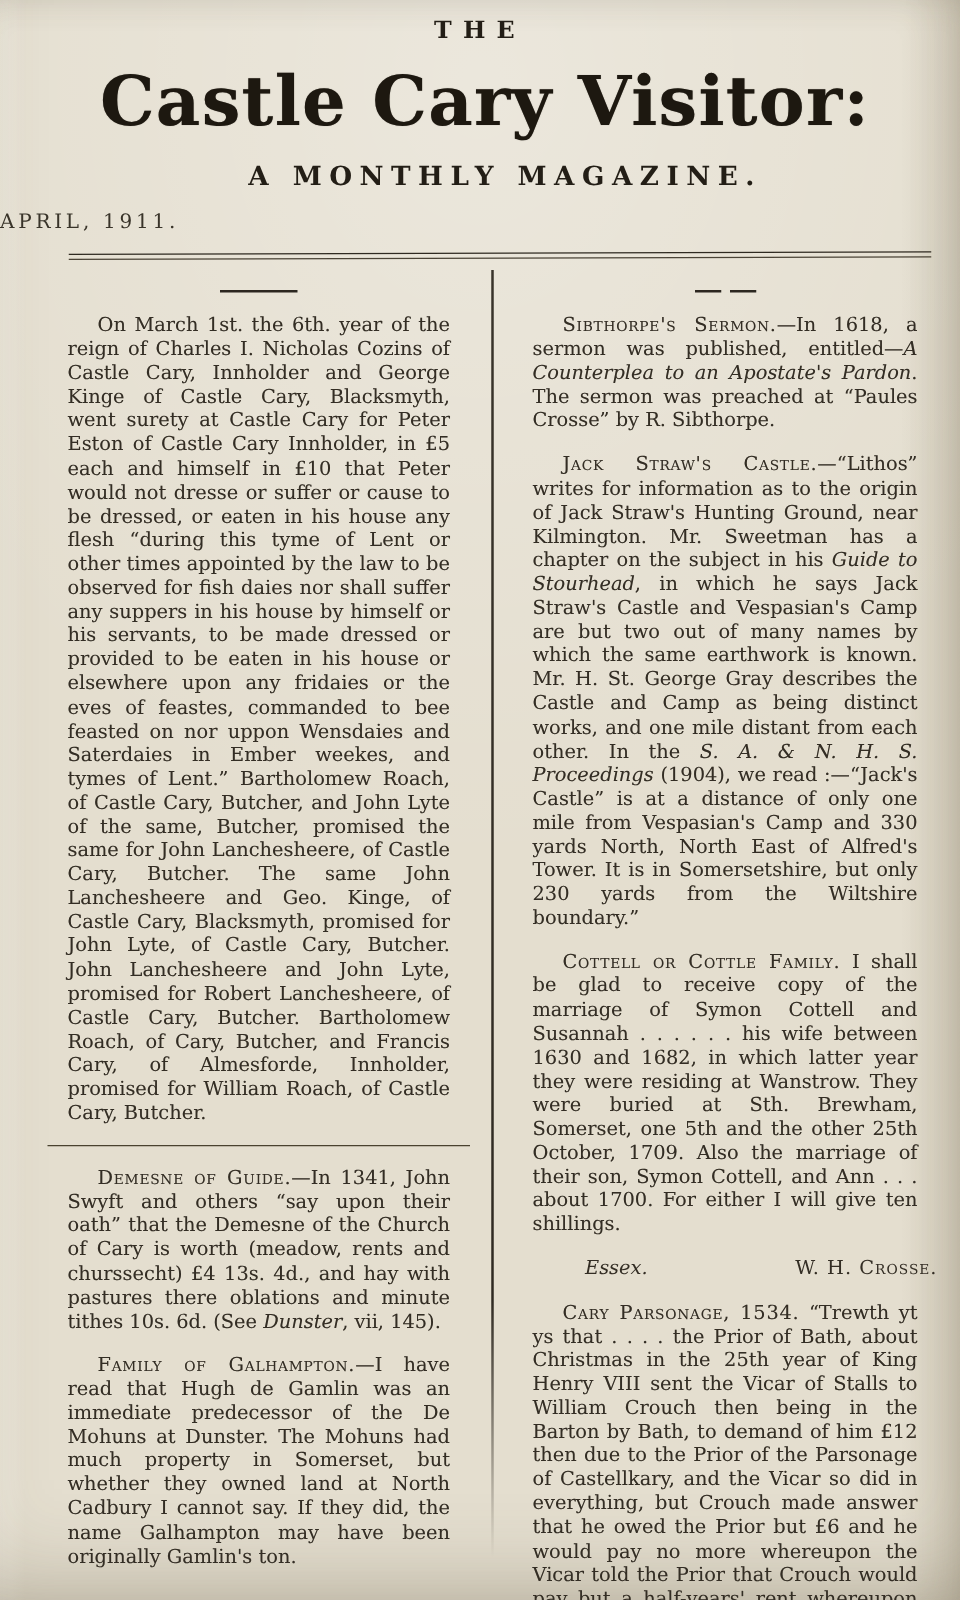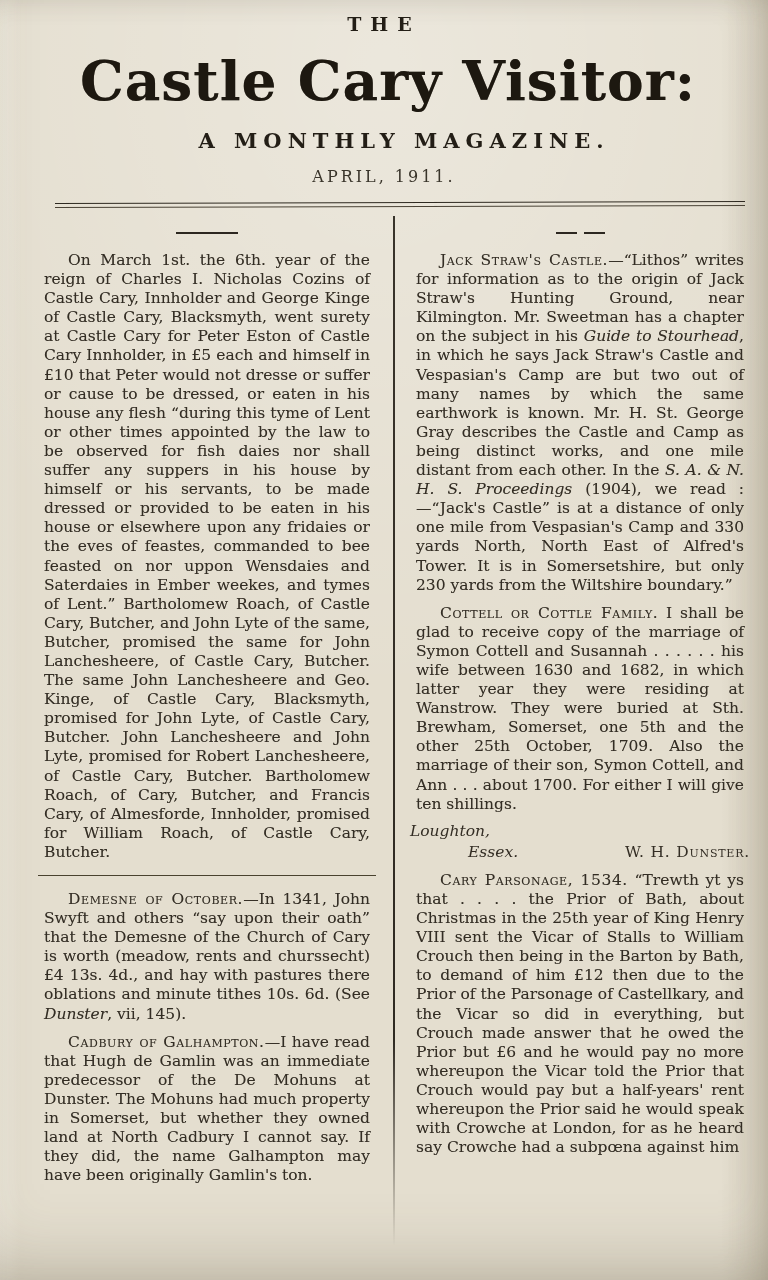--- a/index.html
+++ b/index.html
@@ -22,21 +22,21 @@
   .title {
     position:absolute; top:36px; left:0; width:100%; margin:4px; text-align:center;
     font-weight:700; font-size:55px; line-height:82px; letter-spacing:1px; color:#1d1810;
     text-shadow:0 0 0.6px rgba(29,24,16,0.5);
   }
   .subtitle {
     position:absolute; top:128px; left:0; width:100%; text-align:center;
     font-weight:700; font-size:21px; letter-spacing:6px; color:#231e16;padding-left:20px;
   }
   .issue-date {
-    position:absolute; top:167px; left:0; width:100%; text-align:center;
+    position:absolute; top:167px; left:0; width:100%; text-align:left;
     font-size:16px; letter-spacing:3px; color:#39342a;
   }
   .top-rule {
     position:absolute; top:202px; left:55px; width:690px; height:3px;
     border-top:1.5px solid #2f2a21; border-bottom:1px solid #4a4336;
     transform:rotate(-0.18deg);
   }
   .col-divider {
     position:absolute; left:393px; top:216px; width:1.6px; height:1030px;
     background:linear-gradient(180deg, #39342b 0%, #2f2a22 80%, rgba(47,42,34,0) 100%);
@@ -47,21 +47,21 @@
   h2 {
     margin:0; text-align:center;
     font-family:"Liberation Sans", sans-serif; font-weight:700;
     font-size:19.5px; letter-spacing:0.7px; color:#15110c;
     text-shadow:0 0 0.5px rgba(21,17,12,0.45);
   }
   .head-rule { width:62px; height:2px; background:#2c2720; margin:10px auto 17px; }
   .head-rule-split { width:auto; height:auto; background:none; display:flex; justify-content:center; gap:7px; margin:10px auto 17px; }
   .head-rule-split span { width:21px; height:2px; background:#2c2720; display:block; }
   p {
-    margin:6px; font-size:15.5px; line-height:19.1px; text-align:justify;
+    margin:16px; font-size:15.5px; line-height:19.1px; text-align:justify;
     text-shadow:0 0 0.5px rgba(51,45,36,0.30);
   }
   .indent { text-indent:24px; }
   .gap { margin-top:9px; }
   .seg-i { font-style:italic; }
   .seg-sc { font-variant:small-caps; letter-spacing:0.6px; }
   .section-rule { height:1px; background:#49422f; margin:13px 0 14px; }
   .sig { margin-top:8px; margin-bottom:9px; font-size:15.5px; line-height:19.1px; }
   .sig-place { font-style:italic; }
   .sig-row { display:flex; justify-content:space-between; margin-top:2px; padding-left:58px; }
@@ -80,35 +80,35 @@
     <div class="issue-date">APRIL, 1911.</div>
   </header>
 
   <div class="top-rule"></div>
   <div class="col-divider"></div>
 
   <section class="col col-left">
     <div class="head-rule"></div>
     <p class="indent"><span>On March 1st. the 6th. year of the reign of Charles I.  Nicholas Cozins of Castle Cary, Innholder and George Kinge of Castle Cary, Blacksmyth, went surety at Castle Cary for Peter Eston of Castle Cary Innholder, in £5 each and himself in £10 that Peter would not dresse or suffer or cause to be dressed, or eaten in his house any flesh “during this tyme of Lent or other times appointed by the law to be observed for fish daies nor shall suffer any suppers in his house by himself or his servants, to be made dressed or provided to be eaten in his house or elsewhere upon any fridaies or the eves of feastes, commanded to bee feasted on nor uppon Wensdaies and Saterdaies in Ember weekes, and tymes of Lent.” Bartholomew Roach, of Castle Cary, Butcher, and John Lyte of the same, Butcher, promised the same for John Lanchesheere, of Castle Cary, Butcher. The same John Lanchesheere and Geo. Kinge, of Castle Cary, Blacksmyth, promised for John Lyte, of Castle Cary, Butcher.  John Lanchesheere and John Lyte, promised for Robert Lanchesheere, of Castle Cary, Butcher.  Bartholomew Roach, of Cary, Butcher, and Francis Cary, of Almesforde, Innholder, promised for William Roach, of Castle Cary, Butcher.</span></p>
     <div class="section-rule"></div>
-    <p class="indent"><span class="seg-sc">Demesne of October.</span><span>—In 1341, John Swyft and others “say upon their oath” that the Demesne of the Church of Cary is worth (meadow, rents and churssecht) £4 13s. 4d., and hay with pastures there oblations and minute tithes 10s. 6d.  (See </span><span class="seg-i">Dunster</span><span>, vii, 145).</span></p>
-    <p class="indent gap"><span class="seg-sc">Cadbury of Galhampton.</span><span>—I have read that Hugh de Gamlin was an immediate predecessor of the De Mohuns at Dunster.  The Mohuns had much property in Somerset, but whether they owned land at North Cadbury I cannot say.  If they did, the name Galhampton may have been originally Gamlin's ton.</span></p>
+    <p class="indent"><span class="seg-sc">Demesne of Guide.</span><span>—In 1341, John Swyft and others “say upon their oath” that the Demesne of the Church of Cary is worth (meadow, rents and churssecht) £4 13s. 4d., and hay with pastures there oblations and minute tithes 10s. 6d.  (See </span><span class="seg-i">Dunster</span><span>, vii, 145).</span></p>
+    <p class="indent gap"><span class="seg-sc">Family of Galhampton.</span><span>—I have read that Hugh de Gamlin was an immediate predecessor of the De Mohuns at Dunster.  The Mohuns had much property in Somerset, but whether they owned land at North Cadbury I cannot say.  If they did, the name Galhampton may have been originally Gamlin's ton.</span></p>
   </section>
 
   <section class="col col-right">
     <div class="head-rule head-rule-split">
         <span></span>
         <span></span>
       </div>
+    <p class="indent"><span class="seg-sc">Sibthorpe's Sermon.</span><span>—In 1618, a sermon was published, entitled—</span><span class="seg-i">A Counterplea to an Apostate's Pardon</span><span>. The sermon was preached at “Paules Crosse” by R. Sibthorpe.</span></p>
     <p class="indent gap"><span class="seg-sc">Jack Straw's Castle.</span><span>—“Lithos” writes for information as to the origin of Jack Straw's Hunting Ground, near Kilmington. Mr. Sweetman has a chapter on the subject in his </span><span class="seg-i">Guide to Stourhead</span><span>, in which he says Jack Straw's Castle and Vespasian's Camp are but two out of many names by which the same earthwork is known.  Mr. H. St. George Gray describes the Castle and Camp as being distinct works, and one mile distant from each other.  In the </span><span class="seg-i">S. A. &amp; N. H. S. Proceedings</span><span> (1904), we read :—“Jack's Castle” is at a distance of only one mile from Vespasian's Camp and 330 yards North, North East of Alfred's Tower.  It is in Somersetshire, but only 230 yards from the Wiltshire boundary.”</span></p>
     <p class="indent gap"><span class="seg-sc">Cottell or Cottle Family.</span><span>  I shall be glad to receive copy of the marriage of Symon Cottell and Susannah . . . . . . his wife between 1630 and 1682, in which latter year they were residing at Wanstrow. They were buried at Sth. Brewham, Somerset, one 5th and the other 25th October, 1709.  Also the marriage of their son, Symon Cottell, and Ann . . . about 1700.  For either I will give ten shillings.</span></p>
     <div class="sig">
-      <div class="sig-place">Loughton,</div>
       <div class="sig-row">
         <span class="sig-place2">Essex.</span>
-        <span class="sig-name">W. H. Dunster.</span>
+        <span class="sig-name">W. H. Crosse.</span>
       </div>
     </div>
     <p class="indent"><span class="seg-sc">Cary Parsonage, 1534.</span><span>  “Trewth yt ys that . . . . the Prior of Bath, about Christmas in the 25th year of King Henry VIII sent the Vicar of Stalls to William Crouch then being in the Barton by Bath, to demand of him £12 then due to the Prior of the Parsonage of Castellkary, and the Vicar so did in everything, but Crouch made answer that he owed the Prior but £6 and he would pay no more whereupon the Vicar told the Prior that Crouch would pay but a half-years' rent whereupon the Prior said he would speak with Crowche at London, for as he heard say Crowche had a subpœna against him</span></p>
 
   </section>
 
 </div>
 
 </body></html>

